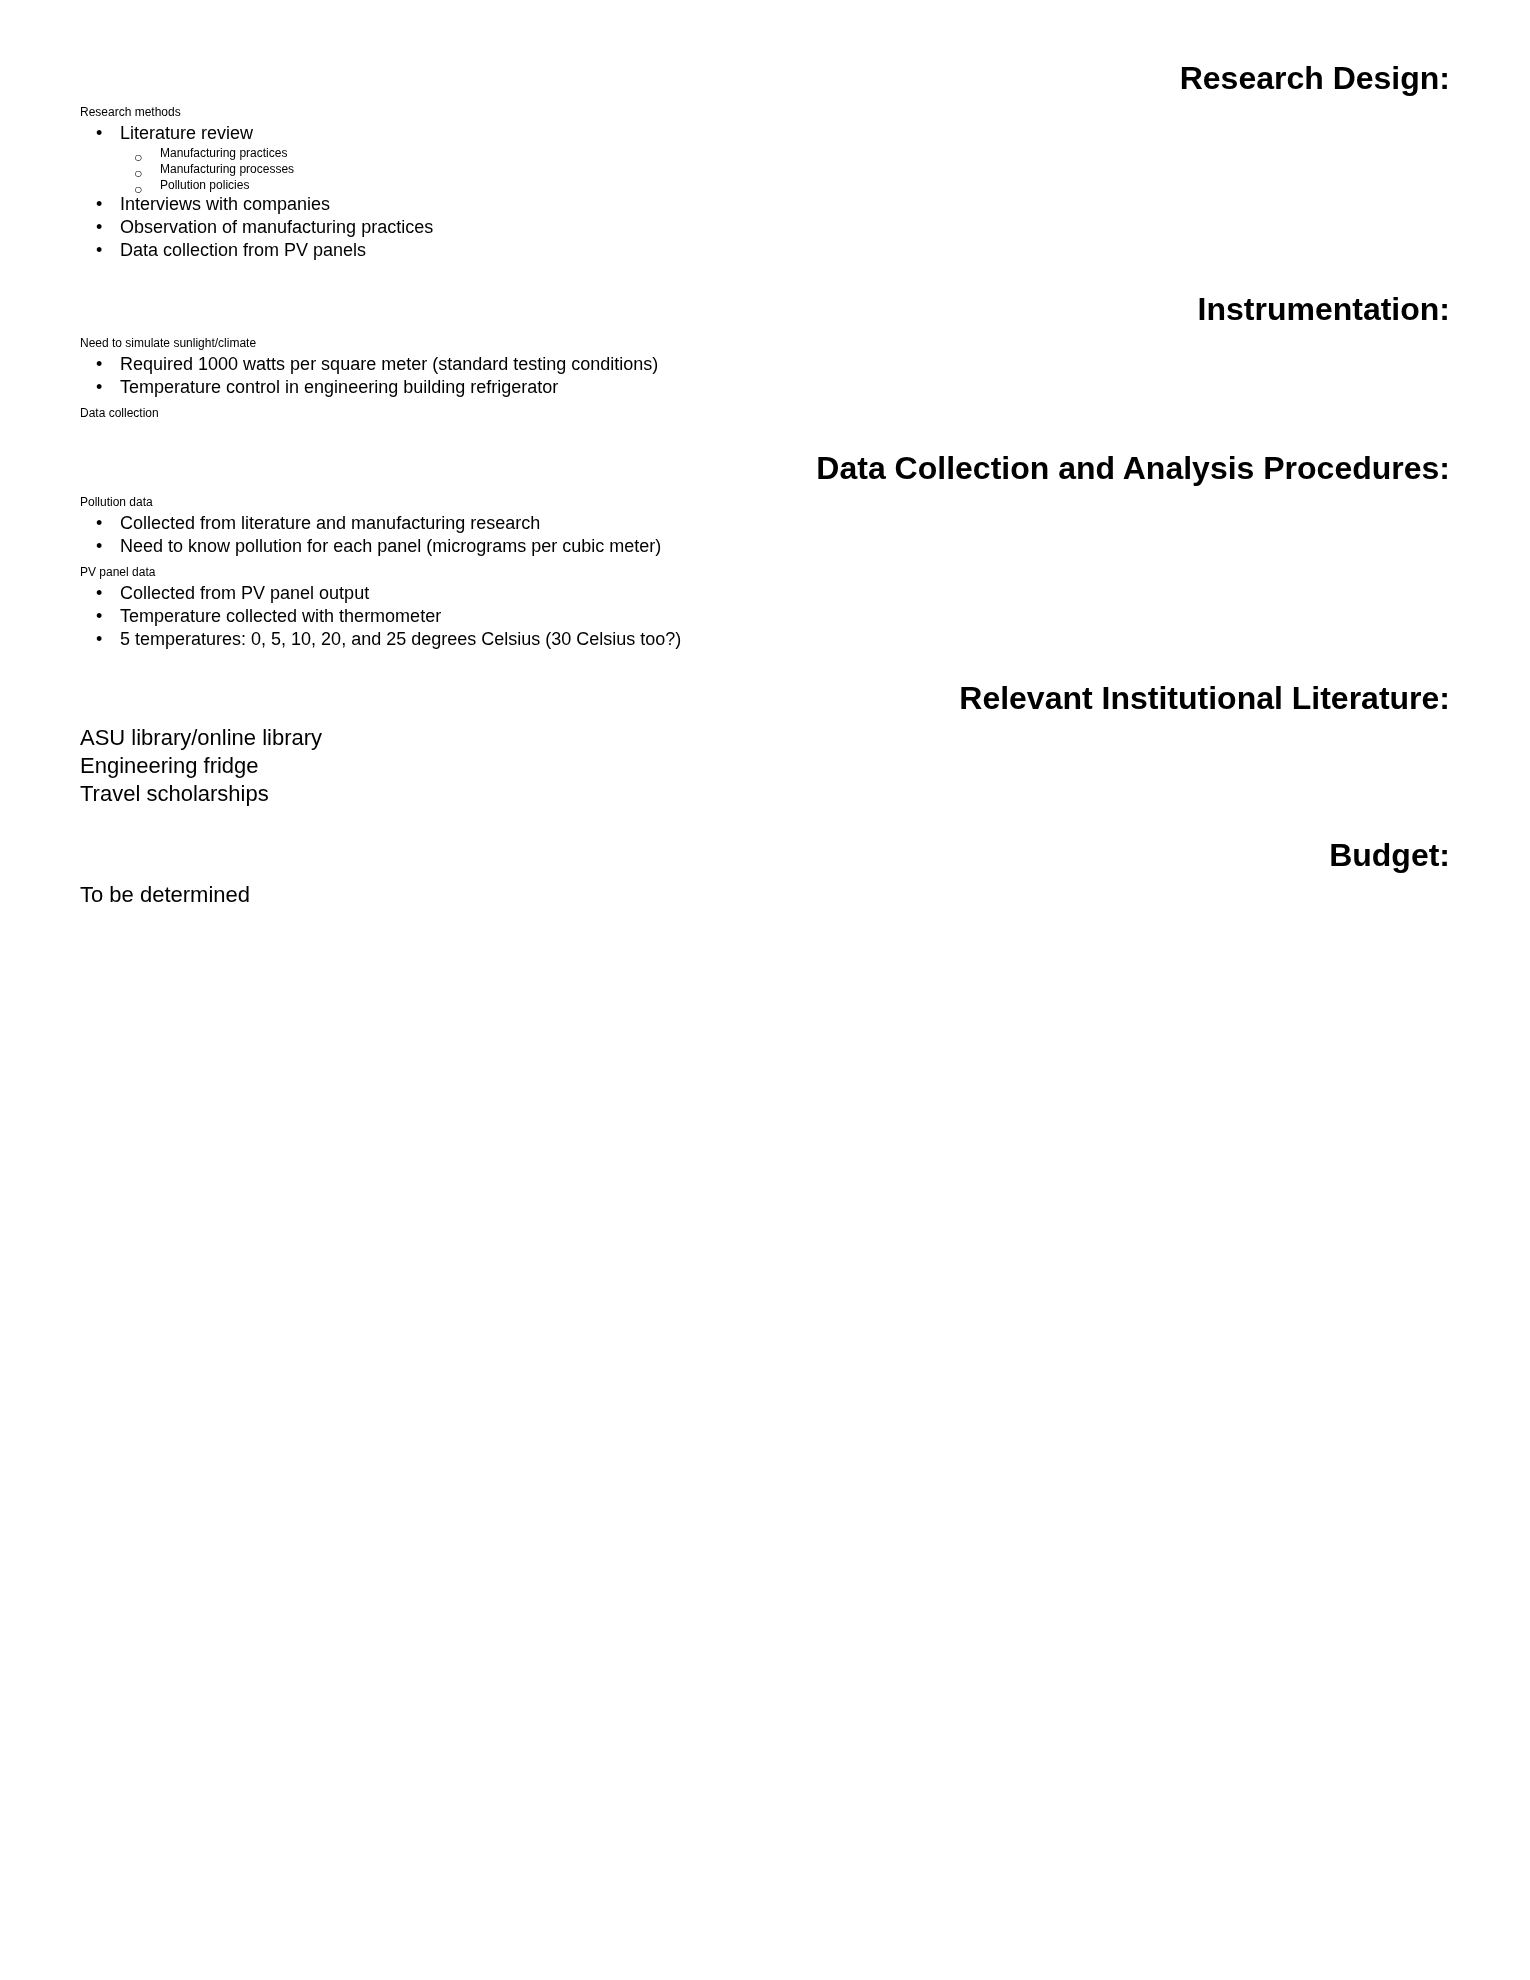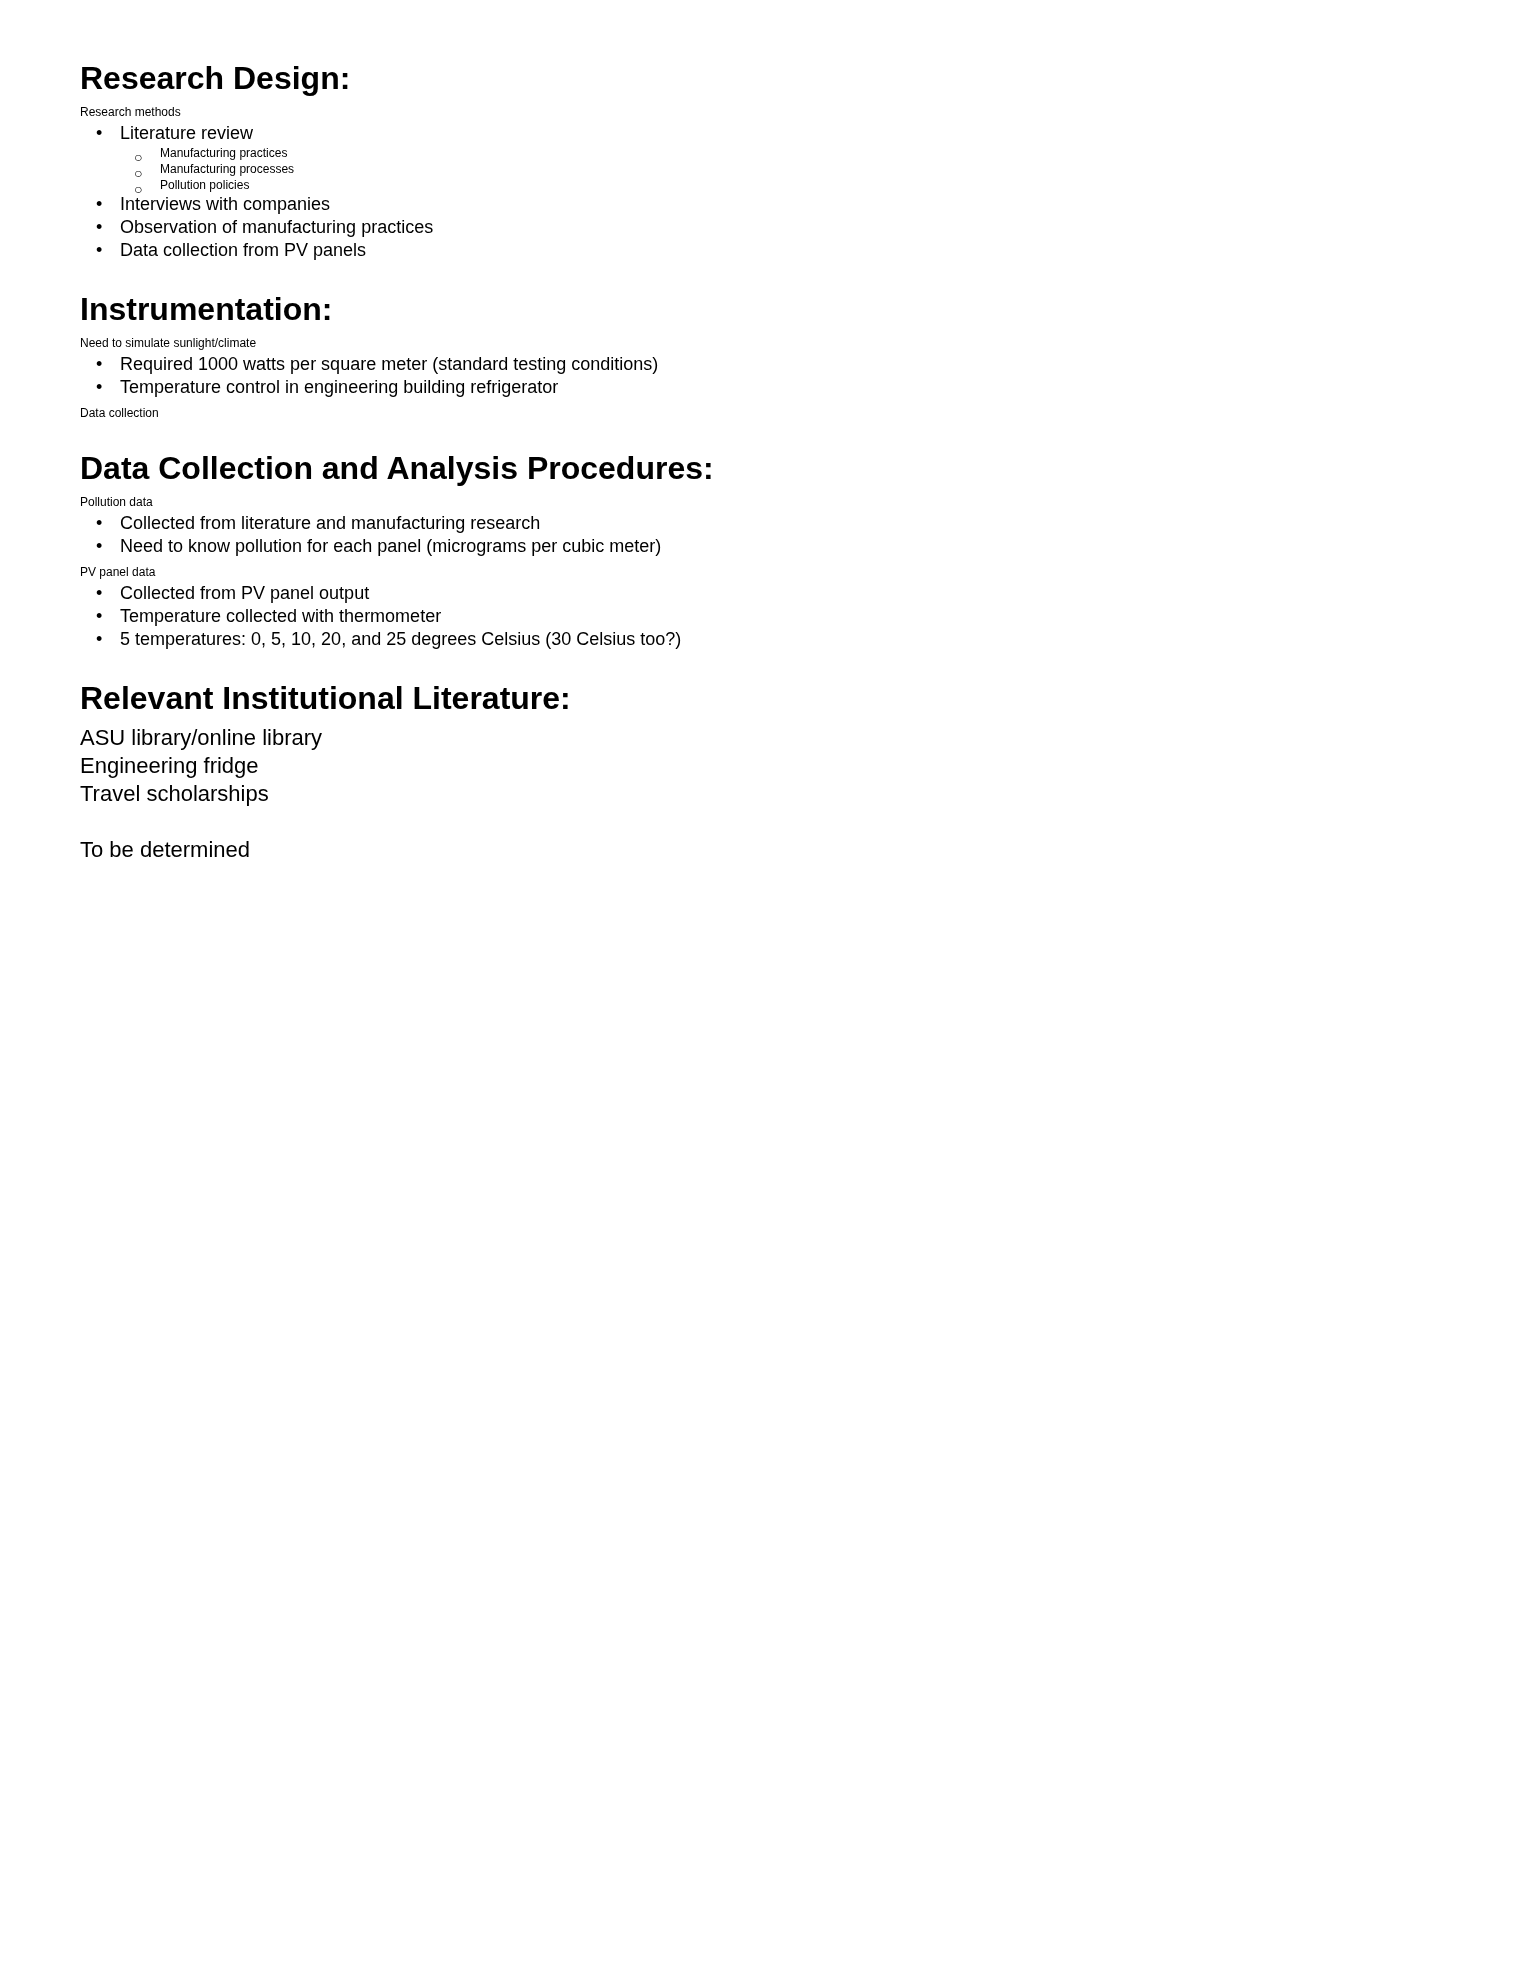--- a/index.html
+++ b/index.html
@@ -16,20 +16,21 @@
       padding: 60px 80px;
       max-width: 1530px;
       min-height: 1980px;
     }
 
     h2 {
       font-size: 32px;
       font-weight: bold;
       margin-bottom: 8px;
       margin-top: 40px;
+      text-align: right;
     }
 
     h2:first-child {
       margin-top: 0;
     }
 
     p.section-intro {
       font-size: 12px;
       margin-bottom: 4px;
     }
@@ -132,14 +133,15 @@
 </div>
 
 <div class="section">
   <h2>Relevant Institutional Literature:</h2>
   <p class="plain-text">ASU library/online library</p>
   <p class="plain-text">Engineering fridge</p>
   <p class="plain-text">Travel scholarships</p>
 </div>
 
 <div class="section">
+  <h2>Budget:</h2>
   <p class="plain-text">To be determined</p>
 </div>
 
 </body></html>

